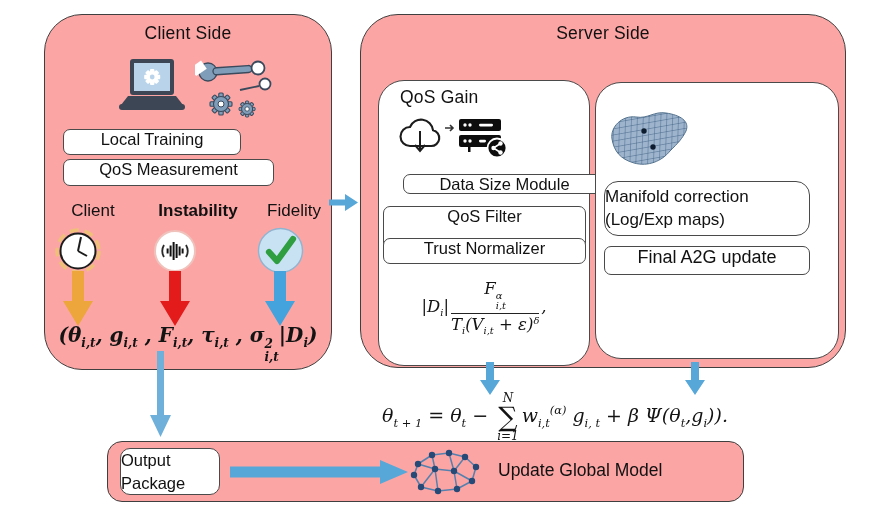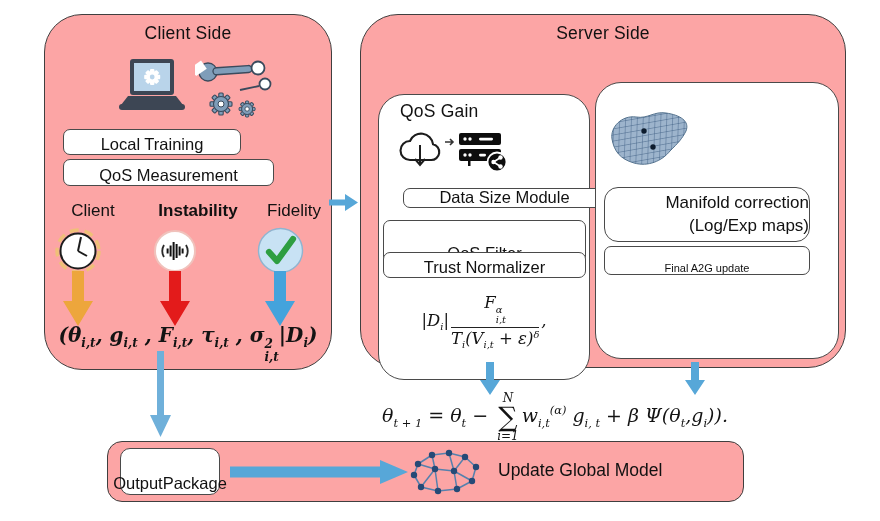--- a/index.html
+++ b/index.html
@@ -1,21 +1,21 @@
 <!DOCTYPE html>
 <html><head>
 <meta charset="utf-8">
 <style>
   html,body{margin:0;padding:0;background:#fff;}
   #page{position:relative;width:880px;height:521px;background:#fff;overflow:hidden;
         font-family:"Liberation Sans",sans-serif;color:#111;}
   .panel{position:absolute;border:1.4px solid #3f3f3f;border-radius:38px;background:#fca5a5;box-sizing:border-box;}
   .subpanel{position:absolute;border:1.3px solid #4a4a4a;border-radius:26px;background:#fff;box-sizing:border-box;}
   .box{position:absolute;border:1.3px solid #4a4a4a;border-radius:7px;background:#fff;
-       display:flex;align-items:flex-end;justify-content:center;font-size:16.5px;box-sizing:border-box;
+       display:flex;align-items:flex-start;justify-content:center;font-size:16.5px;box-sizing:border-box;
        white-space:nowrap;}
   .ptitle{position:absolute;font-size:17.5px;letter-spacing:.2px;}
   .center{text-align:center;}
   .metric-label{position:absolute;top:200px;transform:translateX(-50%);font-size:17px;}
   .icon{position:absolute;}
   
   .math{font-family:"DejaVu Serif",serif;font-style:italic;color:#131313;}
   .math sub,.math sup{font-size:60%;font-style:italic;line-height:1;}
   .supsub{display:inline-flex;flex-direction:column;align-items:flex-start;vertical-align:-0.5em;
           font-size:60%;line-height:1.05;}
@@ -131,21 +131,21 @@
     </div>
   </div>
 
   <svg class="icon" style="left:329px;top:194px;" width="30" height="17" viewBox="0 0 30 17">
     <path d="M0 5.5 h16 v-5.5 l13 8.5 -13 8.5 v-5.5 h-16 z" fill="#57A7D8"></path>
   </svg>
 
   <div class="panel" style="left:360px;top:14px;width:486px;height:354px;">
     <div class="ptitle center" style="left:0;right:0;top:8px;">Server Side</div>
 
-    <div class="subpanel" style="left:17px;top:79px;width:212px;height:286px;">
+    <div class="subpanel" style="left:17px;top:65px;width:212px;height:286px;">
       <div class="ptitle" style="left:21px;top:6px;">QoS Gain</div>
 
       <svg class="icon" style="left:18px;top:34px;" width="112" height="50" viewBox="0 0 112 50">
         <path d="M13 31 h21 a8 8 0 0 0 2 -15.8 A12 12 0 0 0 13 12 a8.5 8.5 0 0 0 0 19 z" fill="#fff" stroke="#1c1c1c" stroke-width="2.1"></path>
         <path d="M23 16 v20 m-5 -6 l5 6 5 -6" stroke="#1c1c1c" stroke-width="2" fill="none"></path>
         <path d="M48 13 h8 m-3 -3 l3 3 -3 3" stroke="#333" stroke-width="1.6" fill="none"></path>
         <g transform="translate(62,2)">
           <rect x="0" y="2" width="42" height="12" rx="2" fill="#0d0d0d"></rect>
           <rect x="0" y="18" width="42" height="12" rx="2" fill="#0d0d0d"></rect>
           <circle cx="6" cy="8" r="1.7" fill="#fff"></circle>
@@ -189,25 +189,25 @@
           <pattern id="mgrid" width="6" height="6" patternUnits="userSpaceOnUse" patternTransform="rotate(-10) skewX(-12)">
             <path d="M6 0 H0 V6" fill="none" stroke="#3f5f84" stroke-width="0.9"></path>
           </pattern>
         </defs>
         <path d="M4 34 C2 22 14 10 28 12 C40 14 46 6 58 8 C72 10 82 16 78 26 C74 34 70 38 62 46 C54 56 40 62 26 58 C12 54 6 46 4 34 Z" fill="#9db4cc" stroke="#56748f" stroke-width="1"></path>
         <path d="M4 34 C2 22 14 10 28 12 C40 14 46 6 58 8 C72 10 82 16 78 26 C74 34 70 38 62 46 C54 56 40 62 26 58 C12 54 6 46 4 34 Z" fill="url(#mgrid)"></path>
         <circle cx="36" cy="26" r="2.7" fill="#0d1c2e"></circle>
         <circle cx="45" cy="42" r="2.7" fill="#0d1c2e"></circle>
       </svg>
 
-      <div class="box" style="left:8px;top:104px;width:206px;height:55px;border-radius:14px;flex-direction:column;line-height:1.35;font-size:17px;">
+      <div class="box" style="left:8px;top:98px;width:206px;height:55px;border-radius:14px;flex-direction:column;line-height:1.35;font-size:17px;">
         <span>Manifold correction</span>
         <span>(Log/Exp maps)</span>
       </div>
-      <div class="box" style="left:8px;top:163px;width:206px;height:29px;font-size:11px;">
+      <div class="box" style="left:8px;top:163px;width:206px;height:29px;font-size:18px;">
         <span>Final A2G update</span>
       </div>
     </div>
   </div>
 
   <svg class="icon" style="left:480px;top:362px;" width="20" height="33" viewBox="0 0 20 33">
     <path d="M6 0 h8 v18 h6 L10 33 0 18 h6 z" fill="#57A7D8"></path>
   </svg>
   <svg class="icon" style="left:685px;top:362px;" width="20" height="33" viewBox="0 0 20 33">
     <path d="M6 0 h8 v18 h6 L10 33 0 18 h6 z" fill="#57A7D8"></path>
@@ -219,21 +219,21 @@
         <span class="sig">∑</span>
         <span class="lim">i=1</span>
       </span><span>w</span><sub>i,t</sub><sup>(α)</sup><span> g</span><sub>i, t</sub><span> + β Ψ(θ</span><sub>t</sub><span>,g</span><sub>i</sub><span>)).</span>
   </div>
 
   <svg class="icon" style="left:150px;top:351px;" width="21" height="86" viewBox="0 0 21 86">
     <path d="M7 0 h7 v64 h7 L10.5 86 0 64 h7 z" fill="#6FB0DA"></path>
   </svg>
 
   <div class="panel" style="left:107px;top:441px;width:637px;height:61px;border-radius:15px;">
-    <div class="box" style="left:12px;top:6px;width:100px;height:47px;border-radius:10px;flex-direction:row;line-height:1.35;font-size:16.5px;">
+    <div class="box" style="left:12px;top:6px;width:100px;height:47px;border-radius:10px;flex-direction:column;line-height:1.35;font-size:16.5px;">
       <span>Output</span>
       <span>Package</span>
     </div>
 
     <svg class="icon" style="left:122px;top:18px;" width="178" height="24" viewBox="0 0 178 24">
       <path d="M0 6.5 h150 v-6.5 l28 12 -28 12 v-6.5 H0 z" fill="#57A7D8"></path>
     </svg>
 
     <svg class="icon" style="left:300px;top:6px;" width="74" height="48" viewBox="0 0 74 48">
       <g stroke="#5580ad" stroke-width="1.5">

